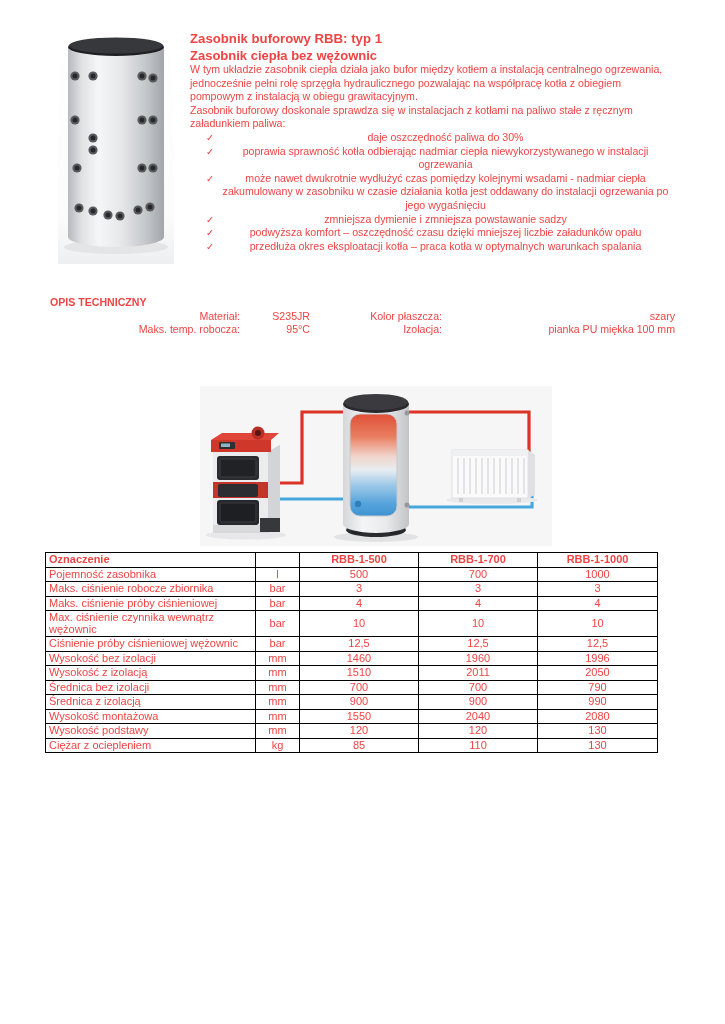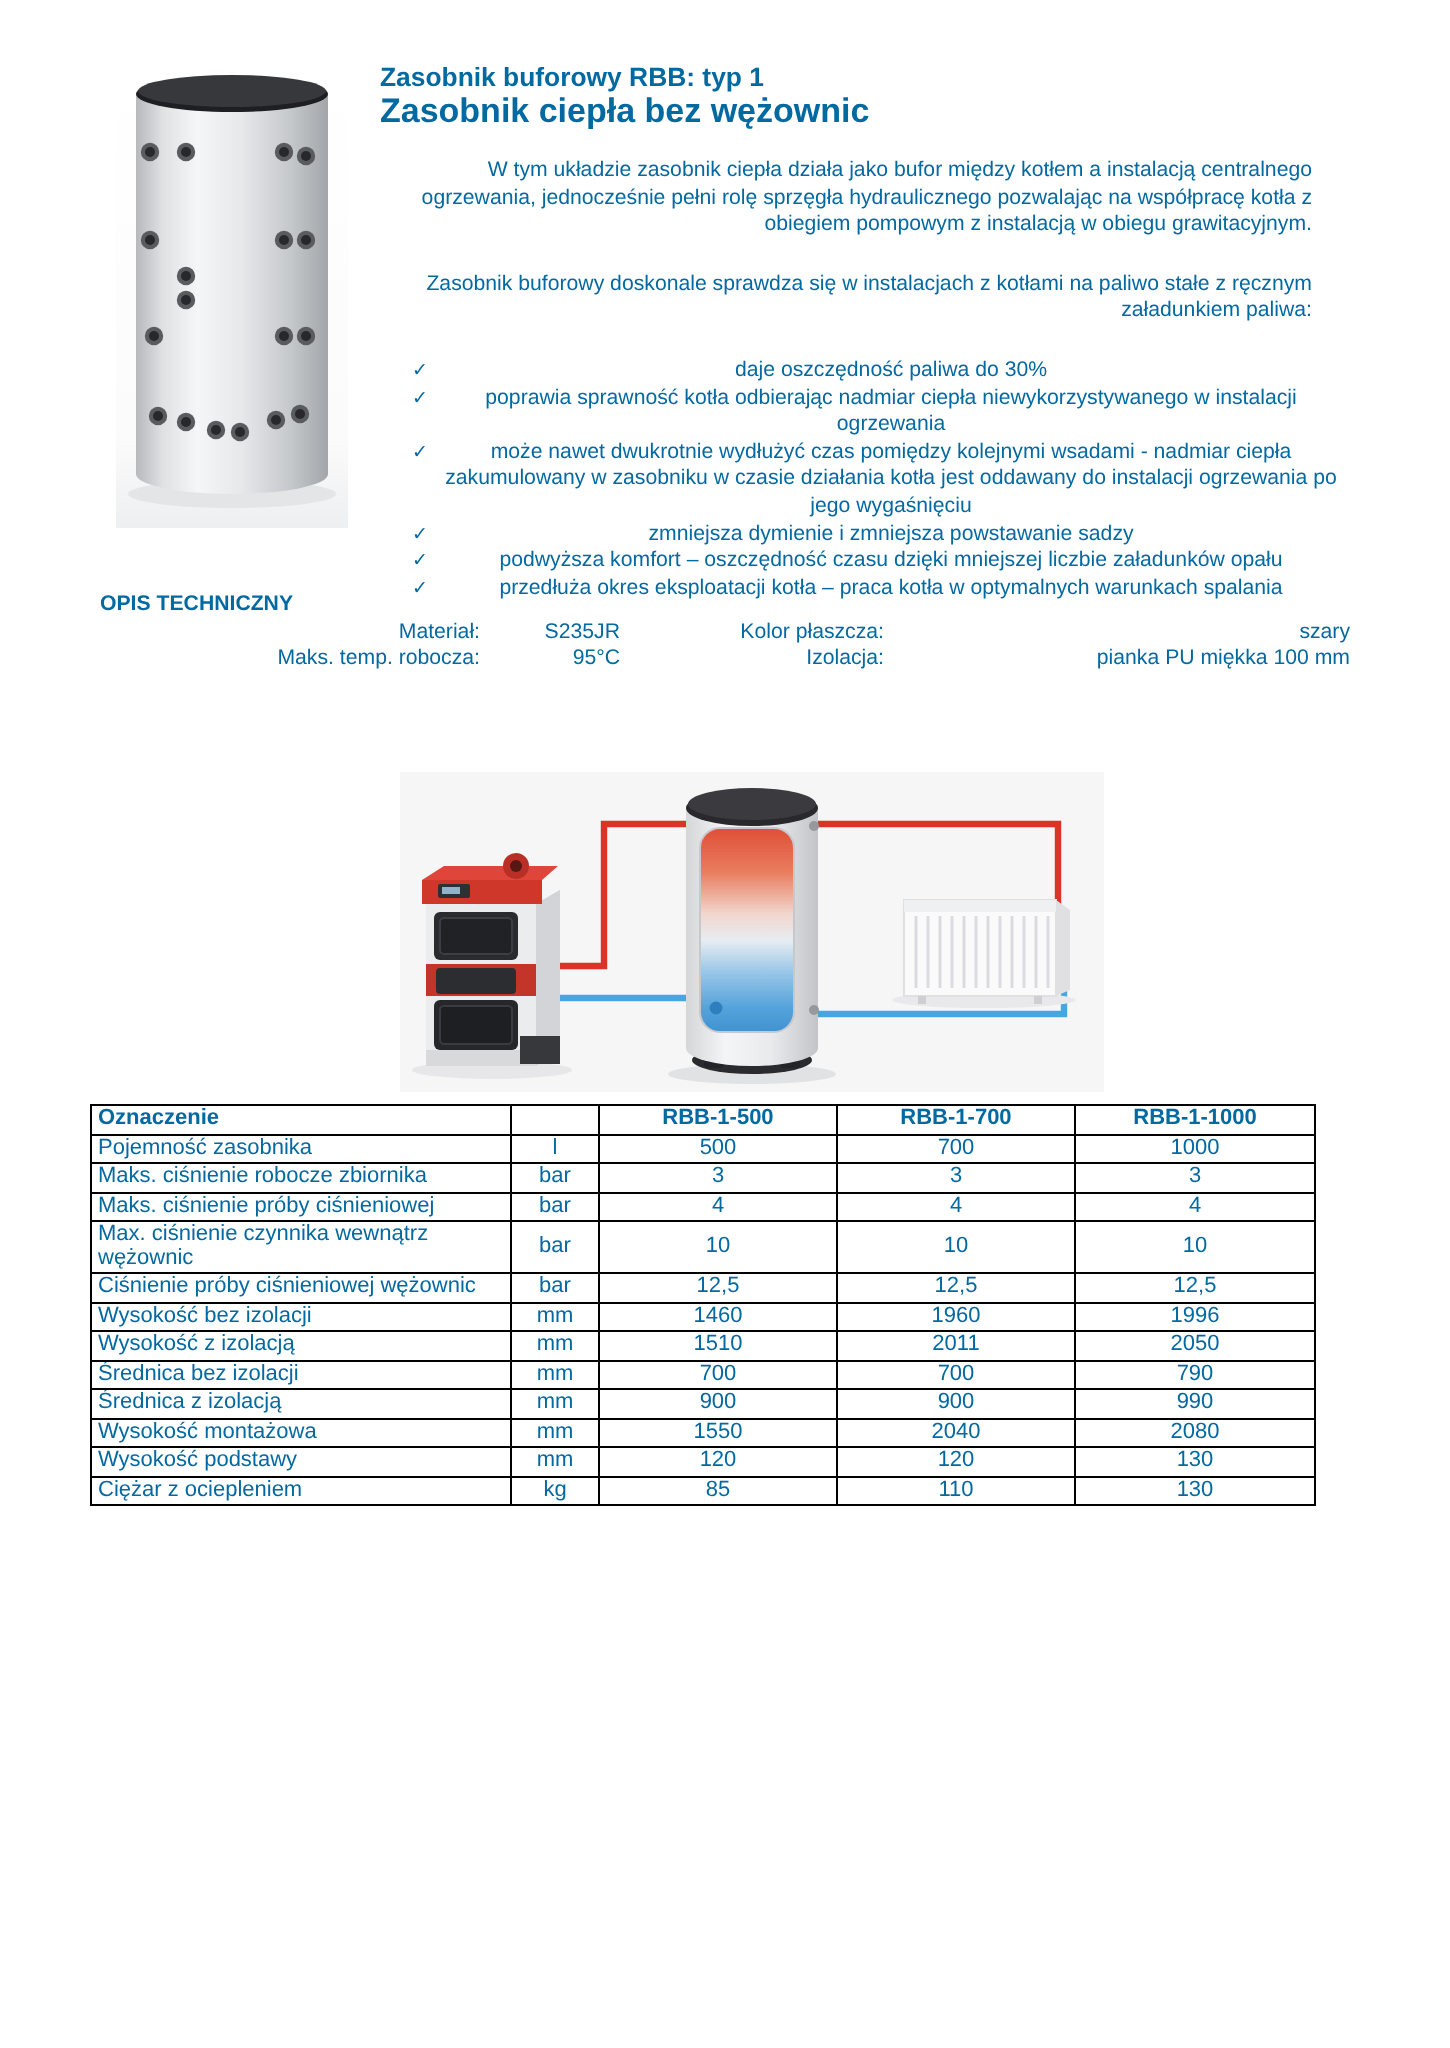--- a/index.html
+++ b/index.html
@@ -1,31 +1,31 @@
 <!DOCTYPE html>
 <html><head>
 <meta charset="utf-8">
 <style>
   html,body{margin:0;padding:0;background:#888;}
   .page{
     position:relative;
     width:725px;height:1024px;
     background:#ffffff;
     font-family:"Liberation Sans","DejaVu Sans",sans-serif;
-    color:#0369a1;
+    color:#ef4444;
     overflow:hidden;
     margin:0 auto;
   }
   
   .photo{position:absolute;left:58px;top:36px;width:116px;height:228px;}
   
   .header-block{position:absolute;left:190px;top:31px;width:482px;}
   .title{font-size:13.2px;font-weight:700;line-height:16px;margin:0 0 2px 0;}
-  .subtitle{font-size:17px;font-weight:700;line-height:14px;margin:0;}
-  .para{font-size:10.6px;line-height:13.6px;margin:16px;text-align:right;}
+  .subtitle{font-size:13px;font-weight:700;line-height:14px;margin:0;}
+  .para{font-size:10.6px;line-height:13.6px;margin:0;}
   .bullets{margin:0;}
   .bullet-row{display:flex;font-size:10.6px;line-height:13.6px;}
   .check{flex:0 0 29px;padding-left:16px;box-sizing:border-box;font-size:9.5px;}
   .bullet-text{flex:1 1 auto;text-align:center;}
   
   .tech{position:absolute;left:50px;top:296px;width:625px;font-size:10.6px;line-height:13.5px;}
   .tech-heading{font-weight:700;}
   .tech-row{display:grid;grid-template-columns:190px 70px 132px auto;}
   .tech-row span{white-space:nowrap;text-align:right;}
   

